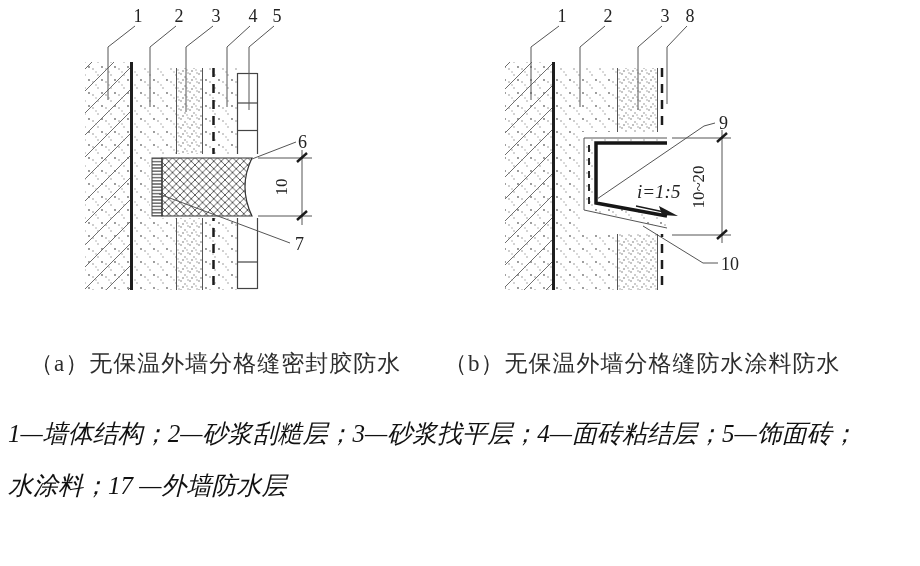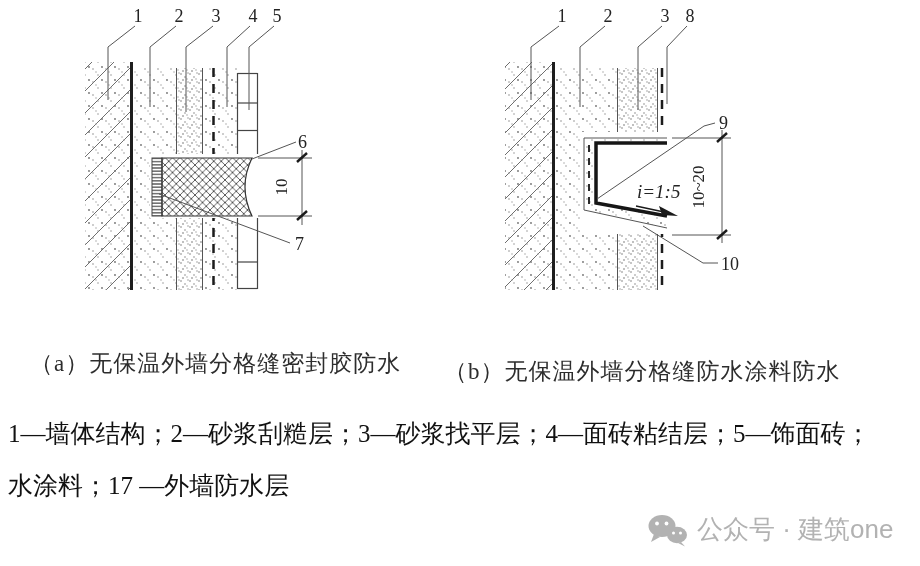--- a/index.html
+++ b/index.html
@@ -2,23 +2,23 @@
 <html><head>
 <meta charset="utf-8">
 <style>
   html,body{margin:0;padding:0;background:#ffffff;}
   .page{position:relative;width:920px;height:566px;background:#ffffff;overflow:hidden;
         font-family:"Liberation Serif",serif;color:#1a1a1a;}
   .drawings{position:absolute;left:0;top:0;}
   svg text{font-family:"Liberation Serif",serif;fill:#232323;}
   .caption{position:absolute;font-size:23px;letter-spacing:1px;color:#2d2d2d;white-space:nowrap;}
   #caption-a{left:18px;top:348px;margin-left:12px;}
-  #caption-b{left:444px;top:356px;}
+  #caption-b{left:444px;top:348px;}
   .legend{position:absolute;left:8px;top:408px;width:906px;font-size:25px;line-height:52px;color:#111;}
-  .legend div{white-space:nowrap;}
+  .legend div{white-space:nowrap;font-style:italic;}
   .watermark{position:absolute;left:646px;top:512px;display:flex;align-items:center;gap:7px;
              color:#b2b2b2;font-family:"Liberation Sans",sans-serif;font-size:26px;white-space:nowrap;}
 </style>
 </head>
 <body>
 
 <div class="page">
 
   <svg class="drawings" width="920" height="335" viewBox="0 0 920 335">
     <defs>
@@ -169,31 +169,14 @@
   </svg>
 
   <div class="caption" id="caption-a">（a）无保温外墙分格缝密封胶防水</div>
   <div class="caption" id="caption-b">（b）无保温外墙分格缝防水涂料防水</div>
 
   <div class="legend">
     <div>1—墙体结构；2—砂浆刮糙层；3—砂浆找平层；4—面砖粘结层；5—饰面砖；</div>
     <div>水涂料；17 —外墙防水层</div>
   </div>
 
-  <div class="watermark">
-    <svg width="44" height="34" viewBox="0 0 44 34">
-      <g fill="#b2b2b2">
-        <ellipse cx="16" cy="13" rx="13.5" ry="11"></ellipse>
-        <path d="M8,21 L5,29 L14,24 Z"></path>
-        <ellipse cx="31" cy="22" rx="10" ry="8.3"></ellipse>
-        <path d="M35,29 L39,33.5 L32,30 Z"></path>
-      </g>
-      <g fill="#ffffff">
-        <circle cx="11" cy="10.5" r="1.9"></circle>
-        <circle cx="20.5" cy="10.5" r="1.9"></circle>
-        <circle cx="27.5" cy="20" r="1.5"></circle>
-        <circle cx="34.5" cy="20" r="1.5"></circle>
-      </g>
-    </svg>
-    <span>公众号 · 建筑one</span>
-  </div>
 
 </div>
 
 </body></html>

